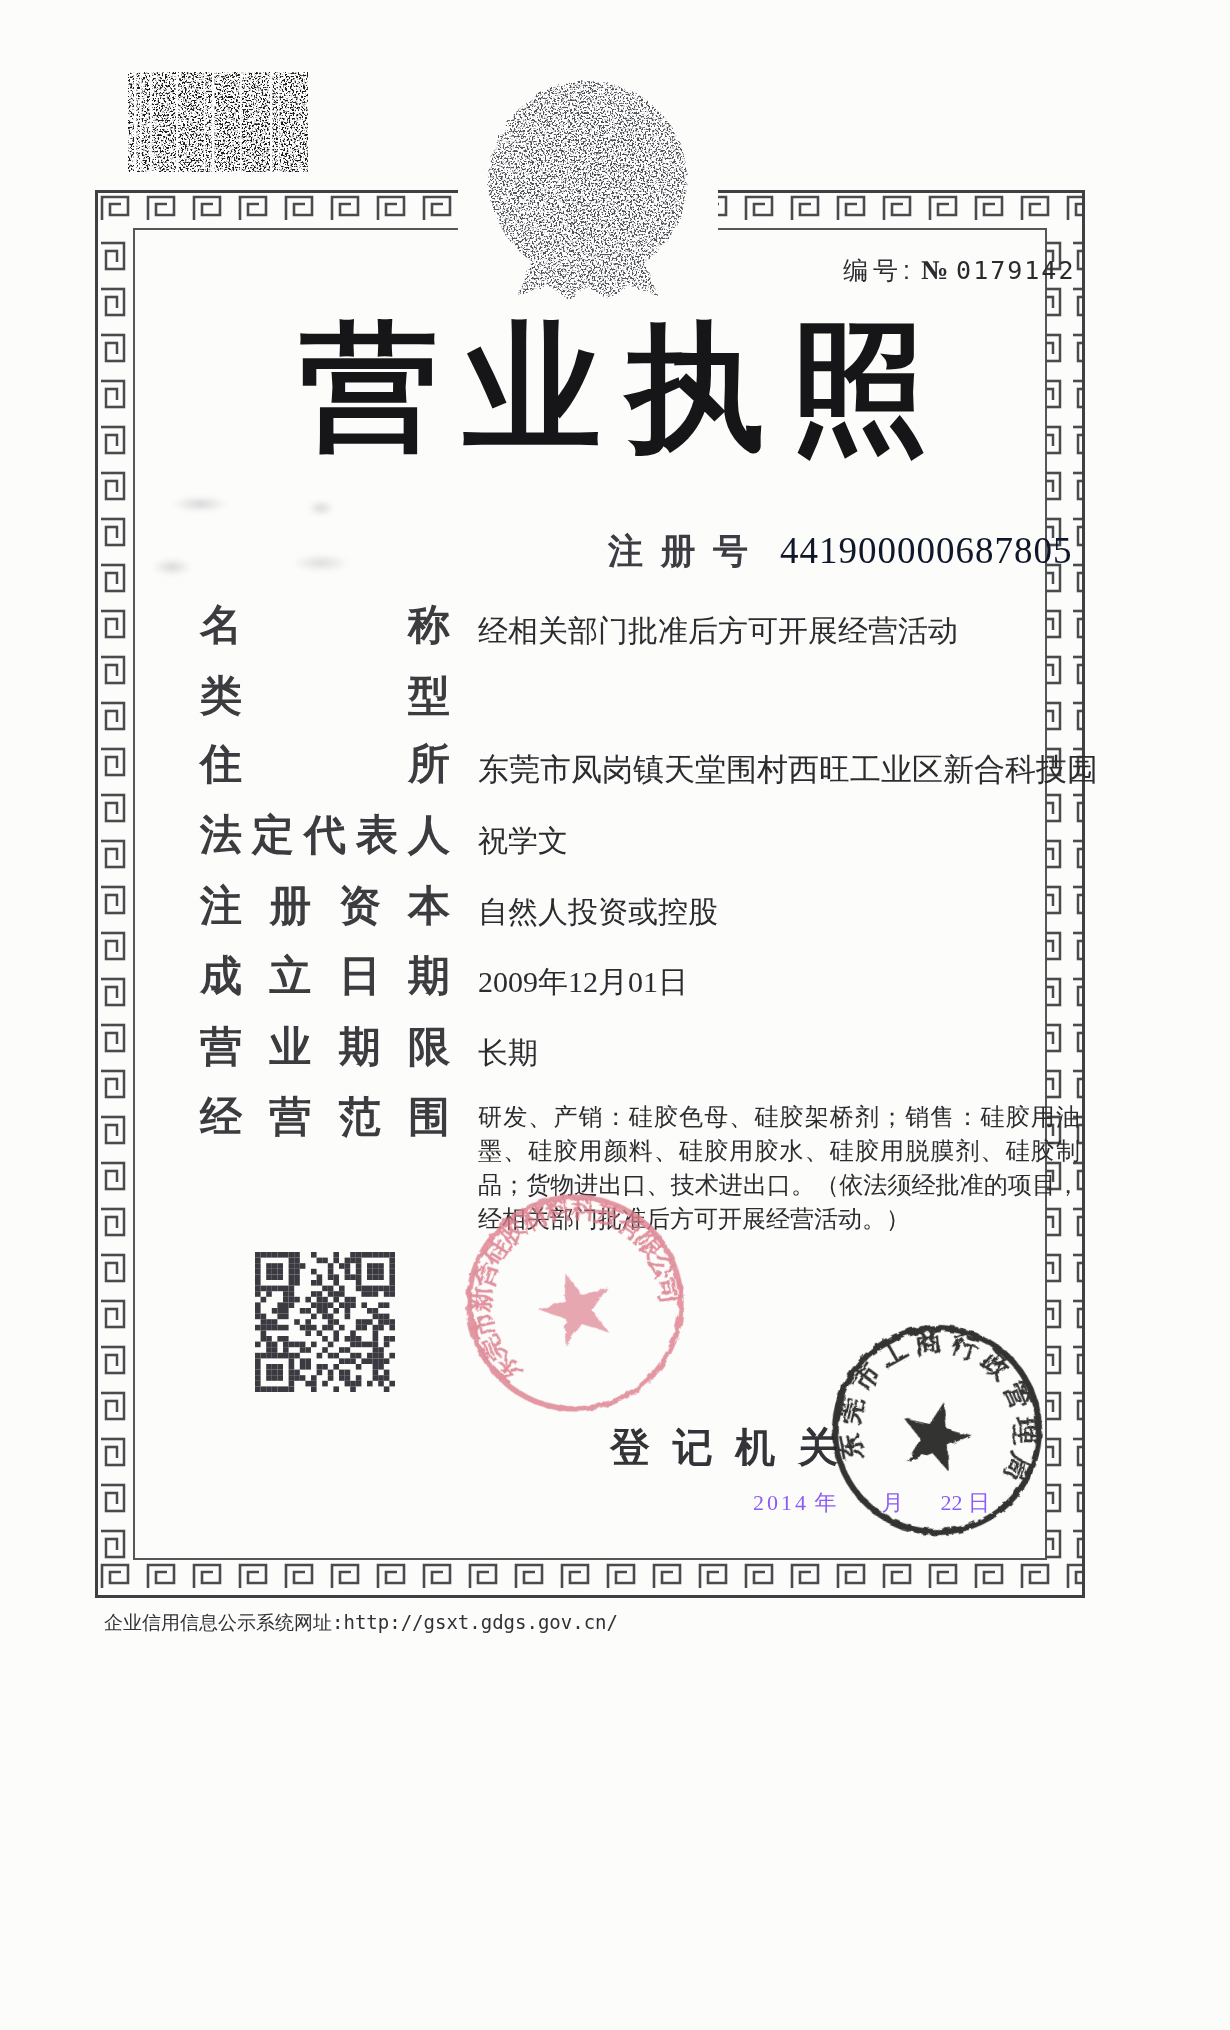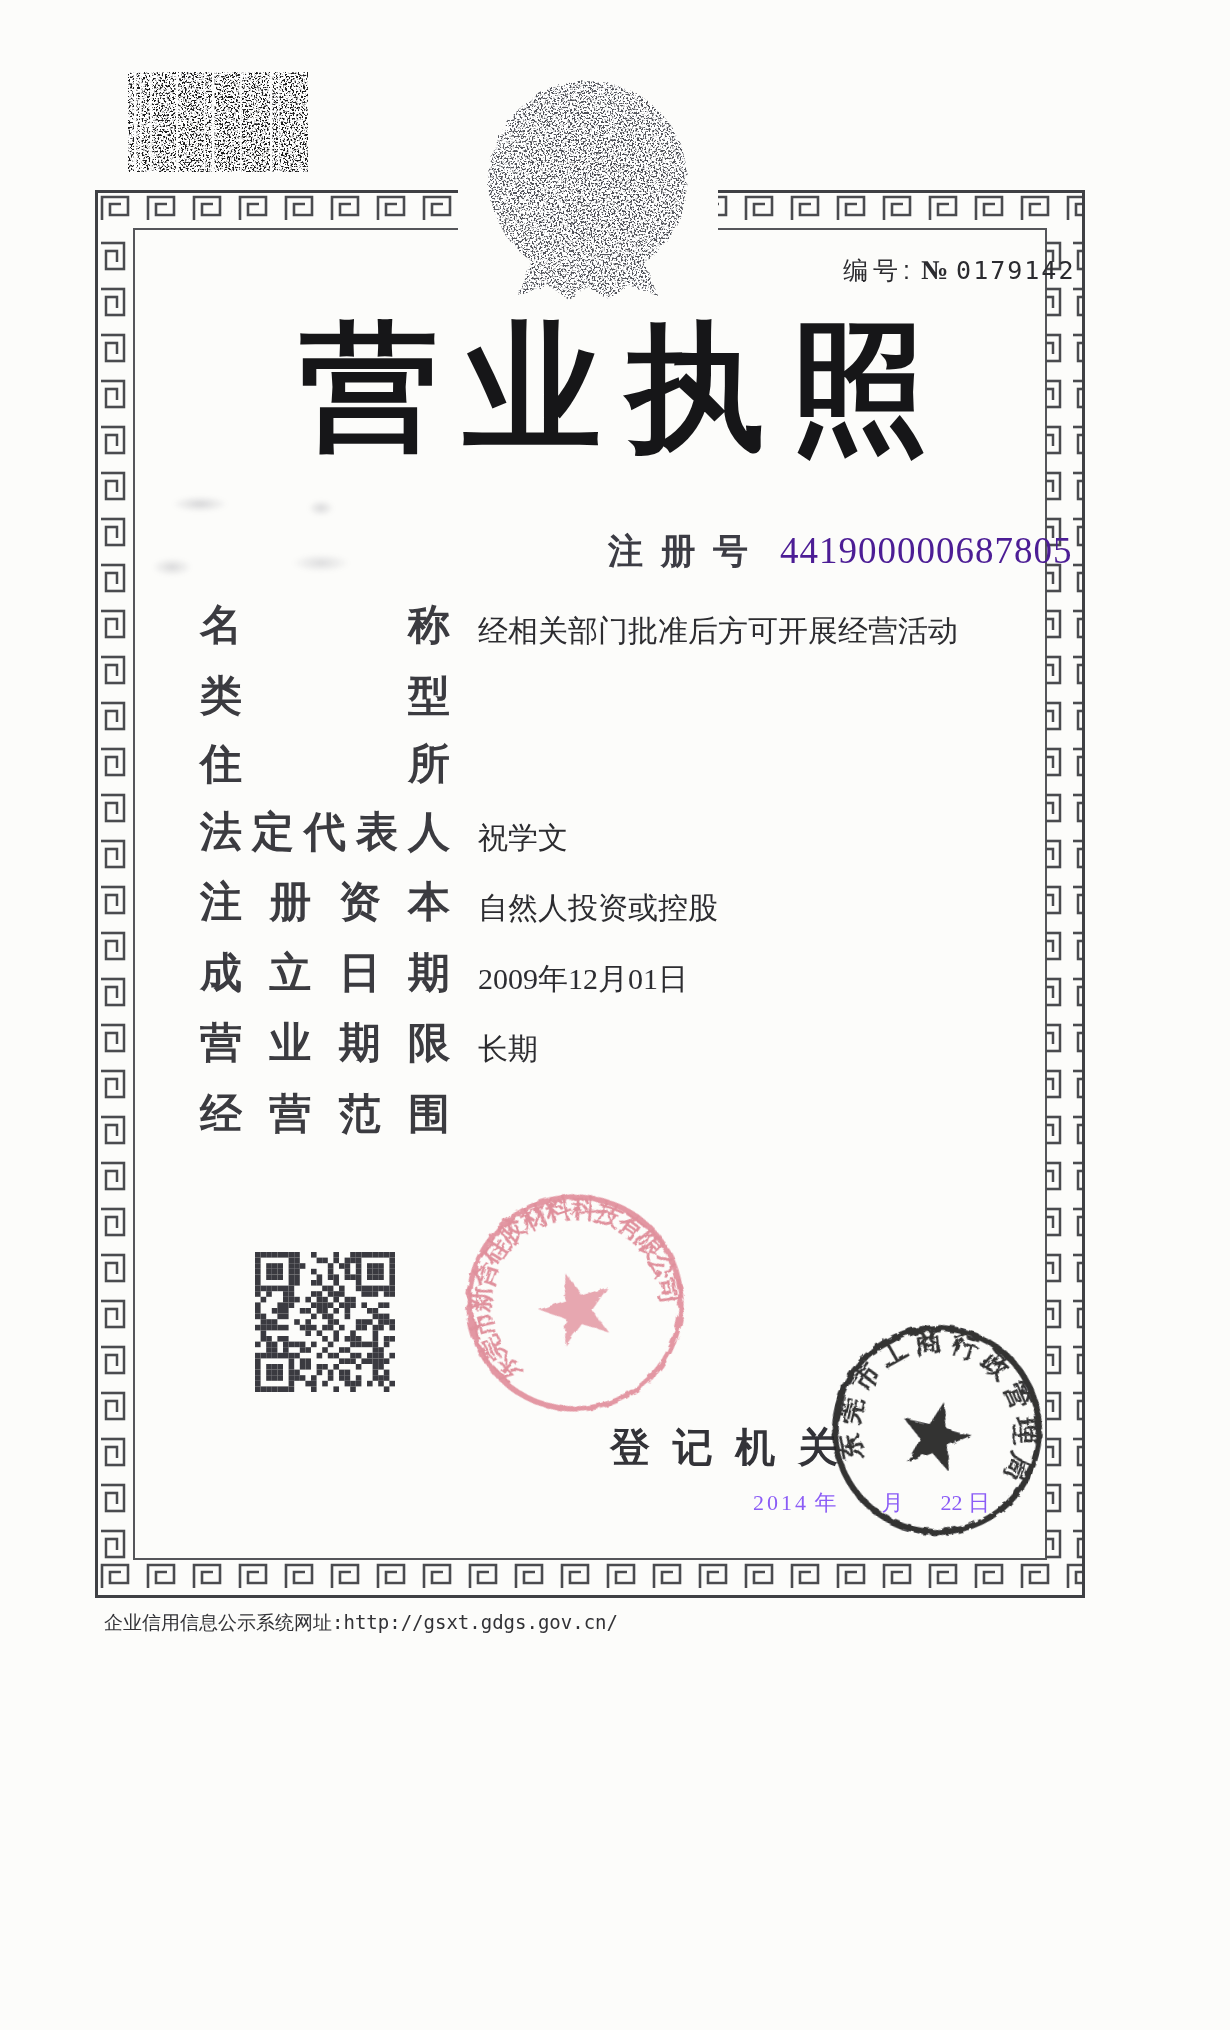--- a/index.html
+++ b/index.html
@@ -17,21 +17,21 @@
   .serial .lab{letter-spacing:5px;font-family:"Liberation Sans",sans-serif;}
   .serial .nosym{font-weight:700;font-size:27px;margin:0 8px 0 6px;}
   .serial .digits{font-family:"DejaVu Sans Mono",monospace;font-size:25px;letter-spacing:2px;}
   
   .title{left:300px;top:312px;width:628px;font-size:138px;font-weight:900;color:#161618;
          font-family:"Liberation Sans","DejaVu Sans",sans-serif;line-height:1.1;}
   .just{display:flex;justify-content:space-between;}
   
   .regline{left:608px;top:528px;display:flex;align-items:baseline;white-space:nowrap;}
   .regline .rlab{width:140px;font-size:35px;font-weight:600;color:#3c3c44;}
-  .regline .rnum{margin-left:32px;font-size:37px;color:#4c1d95;letter-spacing:1px;}
+  .regline .rnum{margin-left:32px;font-size:37px;color:#0f172a;letter-spacing:1px;}
   
   .fields{left:200px;top:604px;width:880px;}
   .frow{display:flex;align-items:flex-start;margin-bottom:25px;min-height:43px;}
   .flabel{width:250px;flex:0 0 250px;font-size:42px;font-weight:700;color:#3b3b40;line-height:1.0;}
   .fvalue{margin-left:28px;font-size:30px;color:#2c2c30;padding-top:8px;line-height:1.25;}
   .frow.wide .fvalue{white-space:nowrap;}
   .frow.scope .fvalue{font-size:24px;line-height:34px;width:615px;padding-top:4px;text-align:justify;}
   
   .qr{left:255px;top:1252px;width:140px;height:140px;}
   
@@ -153,20 +153,21 @@
       <div class="flabel just">
           <span>类</span>
           <span>型</span>
         </div>
     </div>
     <div class="frow wide">
       <div class="flabel just">
           <span>住</span>
           <span>所</span>
         </div>
+      <div class="fvalue" style="font-size:31px">东莞市凤岗镇天堂围村西旺工业区新合科技园</div>
     </div>
     <div class="frow">
       <div class="flabel just">
           <span>法</span>
           <span>定</span>
           <span>代</span>
           <span>表</span>
           <span>人</span>
         </div>
       <div class="fvalue">祝学文</div>
@@ -198,20 +199,21 @@
         </div>
       <div class="fvalue">长期</div>
     </div>
     <div class="frow scope">
       <div class="flabel just">
           <span>经</span>
           <span>营</span>
           <span>范</span>
           <span>围</span>
         </div>
+      <div class="fvalue">研发、产销：硅胶色母、硅胶架桥剂；销售：硅胶用油墨、硅胶用颜料、硅胶用胶水、硅胶用脱膜剂、硅胶制品；货物进出口、技术进出口。（依法须经批准的项目，经相关部门批准后方可开展经营活动。）</div>
     </div>
   </div>
 
   <div class="abs qr">
     <svg id="qr" viewBox="0 0 140 140" width="140" height="140">
         <rect x="0.0" y="0.0" width="5.6" height="5.6" fill="#3a3a40"></rect>
         <rect x="0.0" y="5.6" width="5.6" height="5.6" fill="#3a3a40"></rect>
         <rect x="0.0" y="11.2" width="5.6" height="5.6" fill="#3a3a40"></rect>
         <rect x="0.0" y="16.8" width="5.6" height="5.6" fill="#3a3a40"></rect>
         <rect x="0.0" y="22.4" width="5.6" height="5.6" fill="#3a3a40"></rect>

